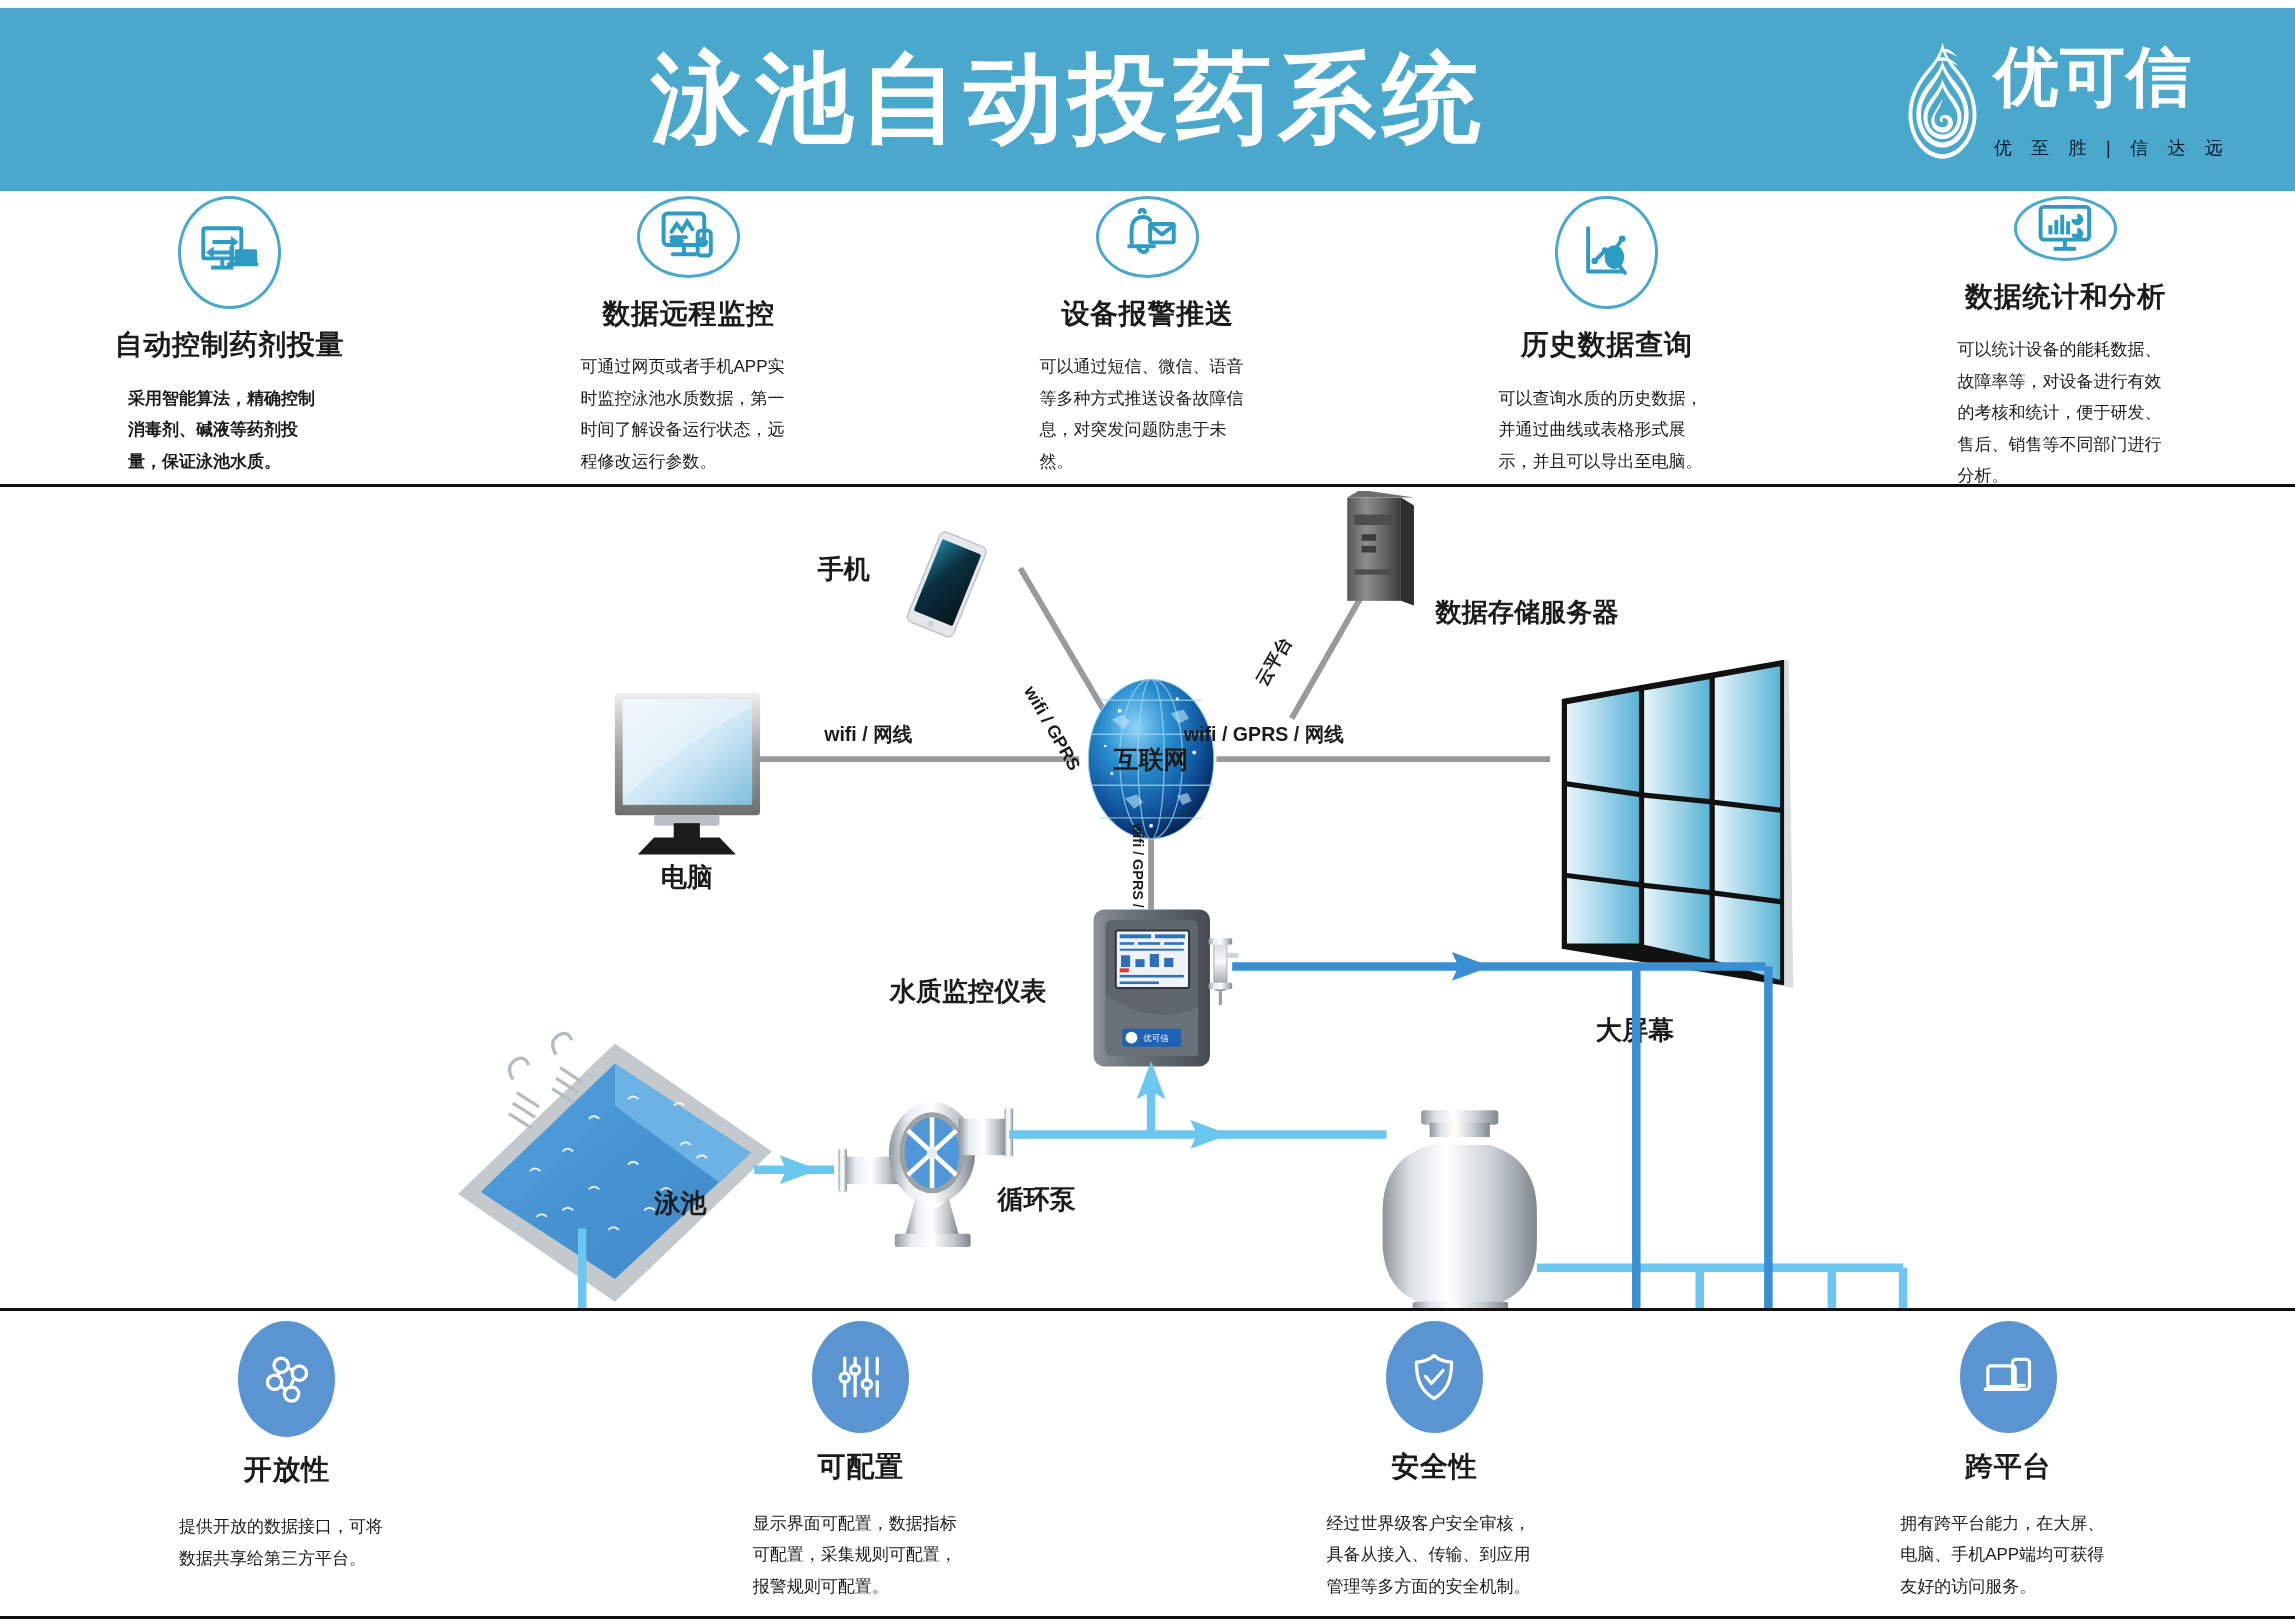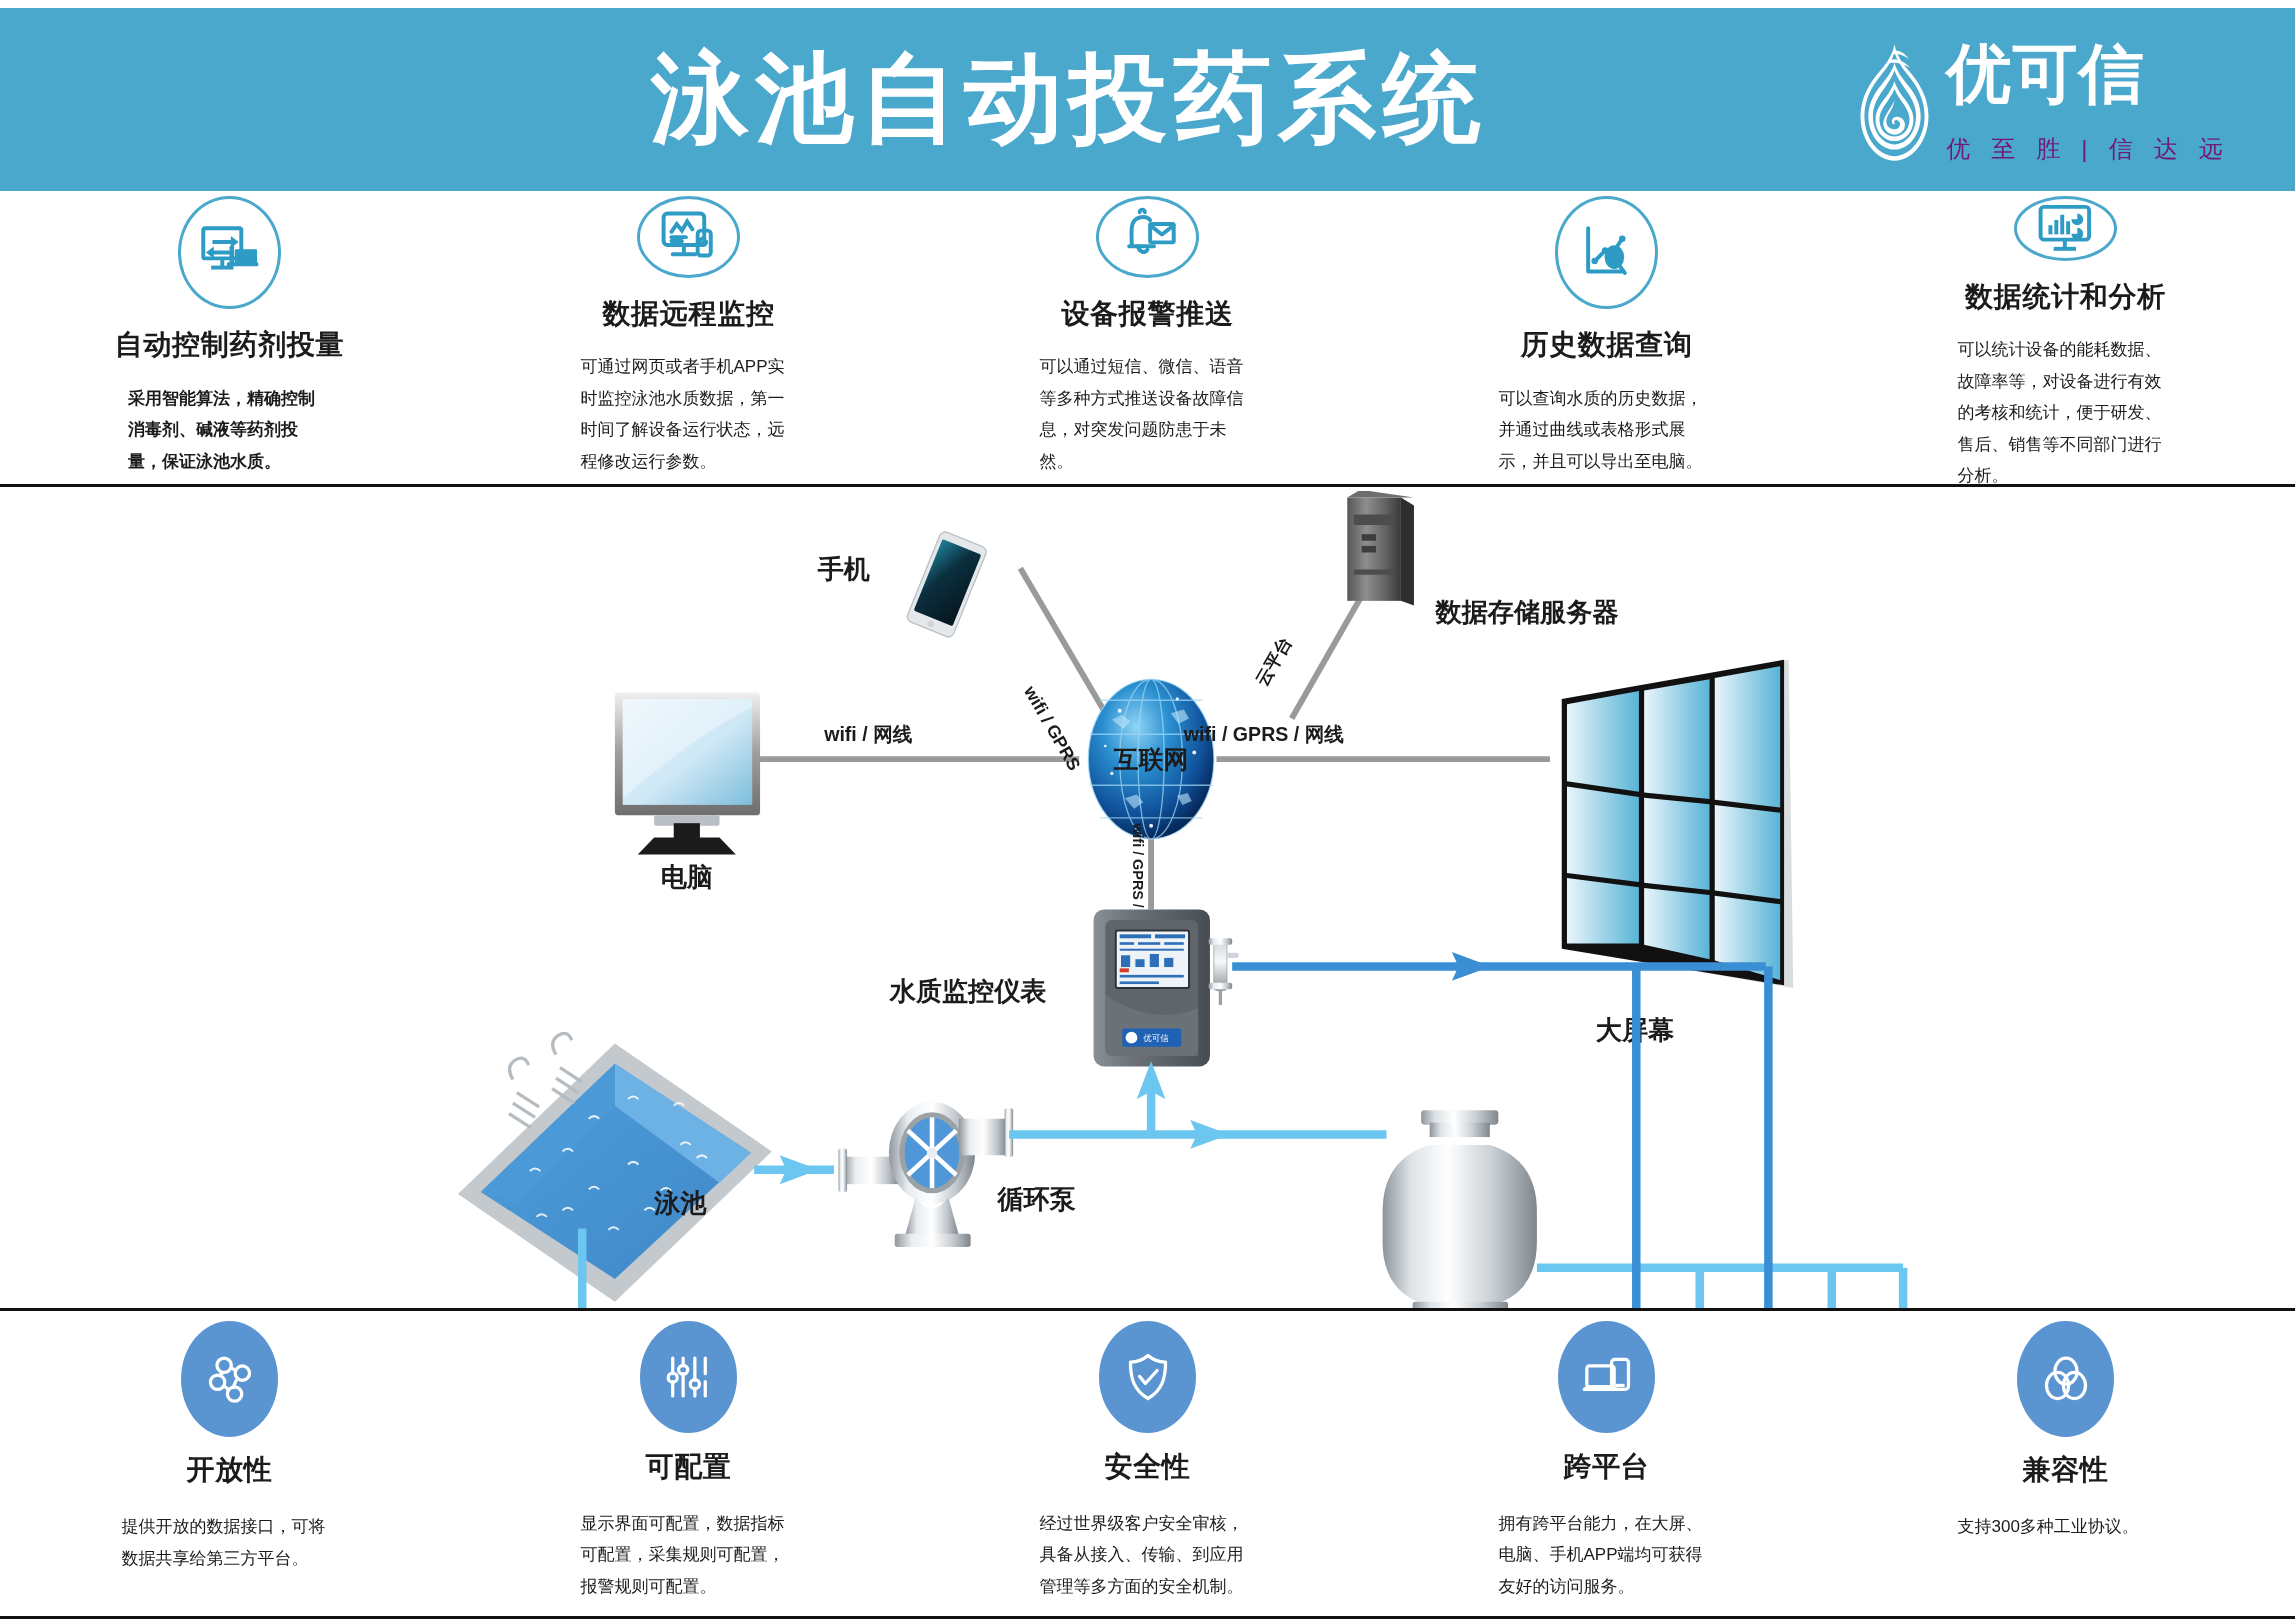--- a/index.html
+++ b/index.html
@@ -22,21 +22,21 @@
     margin-left:-157px;
     font-family:"Liberation Sans","DejaVu Sans",sans-serif;
   }
   #logo-block{
     position:absolute;right:65px;top:33px;
     display:flex;align-items:center;gap:11.8px;
   }
   #logo-mark{width:79px;height:121px;}
   #logo-text-wrap{display:flex;flex-direction:column;align-items:flex-start;}
   #logo-name{font-size:65px;font-weight:bold;color:#fff;line-height:1.0;letter-spacing:1.3px;}
-  #logo-slogan{font-size:24px;color:#701a75;letter-spacing:7.2px;margin-top:27px;}
+  #logo-slogan{font-size:18px;color:#0f172a;letter-spacing:7.2px;margin-top:27px;}
 
   
   .hrule{position:absolute;left:0;width:2295px;height:2.6px;background:#111;}
   #rule-1{top:484px;}
   #rule-2{top:1308px;}
   #rule-3{top:1616px;}
 
   
   #feature-row{
     position:absolute;left:0;top:196px;width:2295px;height:281px;
@@ -617,30 +617,17 @@
           <path d="M8 62 h50 l-6 -4 h-38 z"></path>
           <rect x="50" y="16" width="26" height="46" rx="5"></rect>
           <path d="M56 56 h14"></path>
         </g>
       </svg>
     </div>
     <div class="bfeature-title">跨平台</div>
     <div class="bfeature-desc">拥有跨平台能力，在大屏、电脑、手机APP端均可获得友好的访问服务。</div>
   </div>
 
-  <div class="bfeature-cell">
-    <div class="bfeature-icon-oval">
-      <svg width="56" height="56" viewBox="0 0 86 86">
-        <g fill="none" stroke="#ffffff" stroke-width="5">
-          <ellipse cx="43" cy="31" rx="17" ry="20"></ellipse>
-          <ellipse cx="30" cy="53" rx="17" ry="20"></ellipse>
-          <ellipse cx="56" cy="53" rx="17" ry="20"></ellipse>
-        </g>
-      </svg>
-    </div>
-    <div class="bfeature-title">兼容性</div>
-    <div class="bfeature-desc">支持300多种工业协议。</div>
-  </div>
 
 </div>
 
 <div class="hrule" id="rule-3"></div>
 
 
 </body></html>

